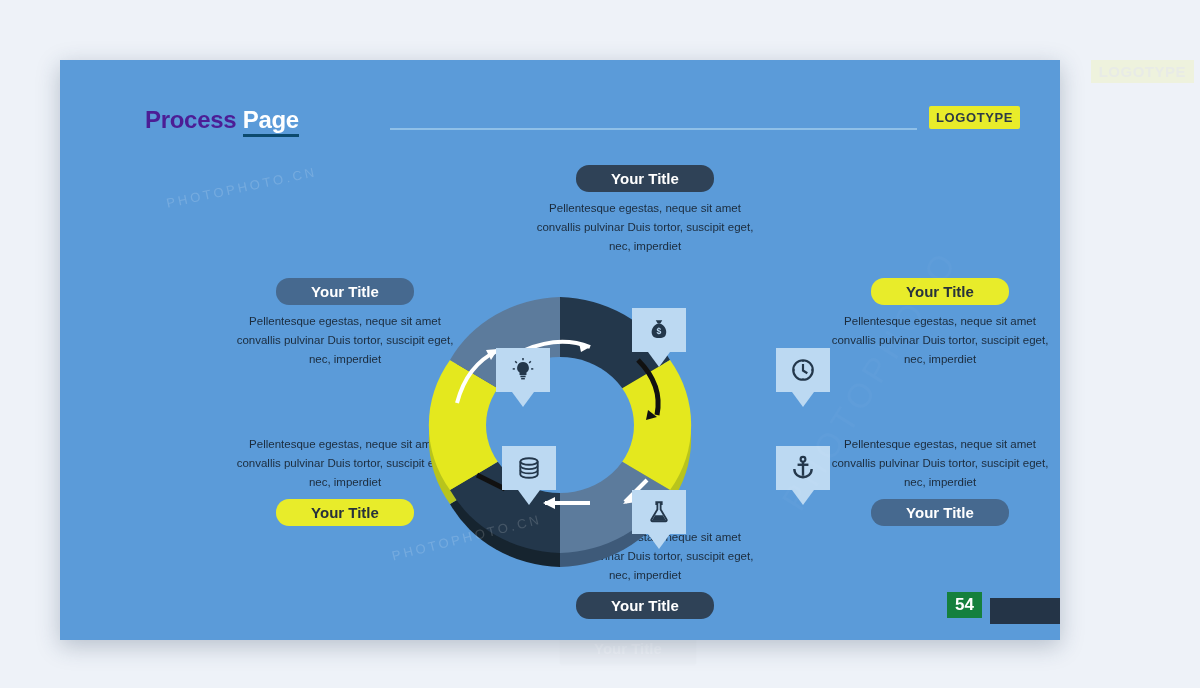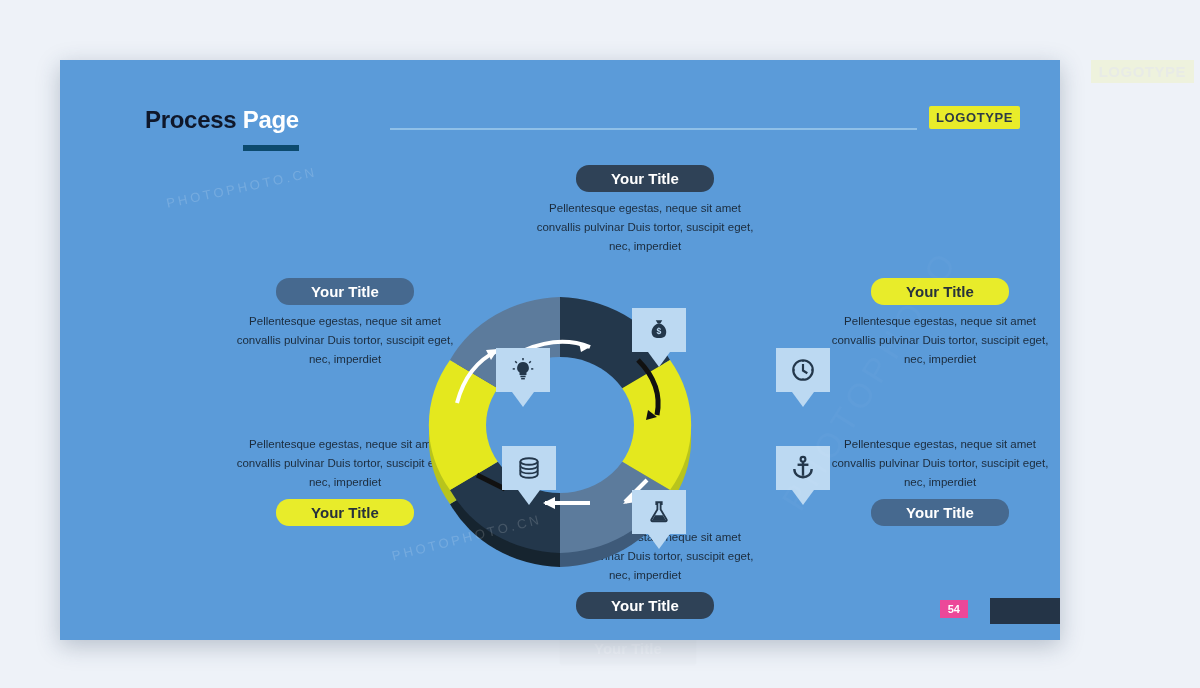--- a/index.html
+++ b/index.html
@@ -23,31 +23,31 @@
     position:absolute;left:60px;top:60px;width:1000px;height:580px;
     background:#5b9bd9;
     box-shadow:0 6px 22px rgba(40,60,90,.28);
     overflow:hidden;
   }
 
   
   .header{position:absolute;left:85px;top:46px;right:40px;height:34px;}
   .title{position:absolute;left:0;top:0;font-size:24px;font-weight:bold;
          letter-spacing:-.3px;white-space:nowrap;}
-  .title .t-dark{color:#0f172a;}
-  .title .t-light{color:#ffffff;border-bottom:6px solid #0c4a6e;padding-bottom:12px;}
+  .title .t-dark{color:#4c1d95;}
+  .title .t-light{color:#ffffff;border-bottom:3px solid #0c4a6e;padding-bottom:1px;}
   .rule{position:absolute;left:245px;top:22px;right:103px;height:2px;
         background:#8fc0e8;}
   .logotype{position:absolute;right:0;top:0px;background:#e8ec2a;color:#2d3a46;
         font-weight:bold;font-size:13px;letter-spacing:.6px;padding:4px 7px;
         border-radius:2px;}
 
   
-  .pagenum{position:absolute;right:92px;bottom:22px;background:#ec4899;color:#ffffff;
-        font-size:11px;font-weight:bold;padding:3px 8px;}
+  .pagenum{position:absolute;right:78px;bottom:22px;background:#15803d;color:#ffffff;
+        font-size:17px;font-weight:bold;padding:3px 8px;}
   .footbar{position:absolute;right:0px;bottom:16px;width:70px;height:26px;
         background:#243447;}
 
   
   .block{position:absolute;width:230px;text-align:center;}
   .pill{display:inline-block;padding:5px 14px;border-radius:13px;font-size:15px;
         font-weight:bold;white-space:nowrap;min-width:110px;}
   .pill.dark{background:#2f4257;color:#ffffff;}
   .pill.slate{background:#46698f;color:#ffffff;}
   .pill.yellow{background:#e8ec2a;color:#27313b;}

